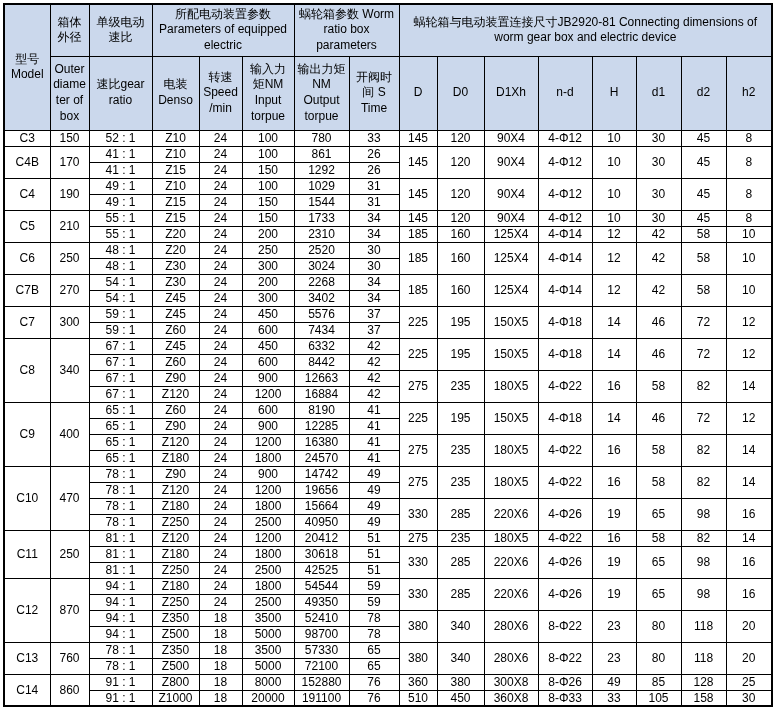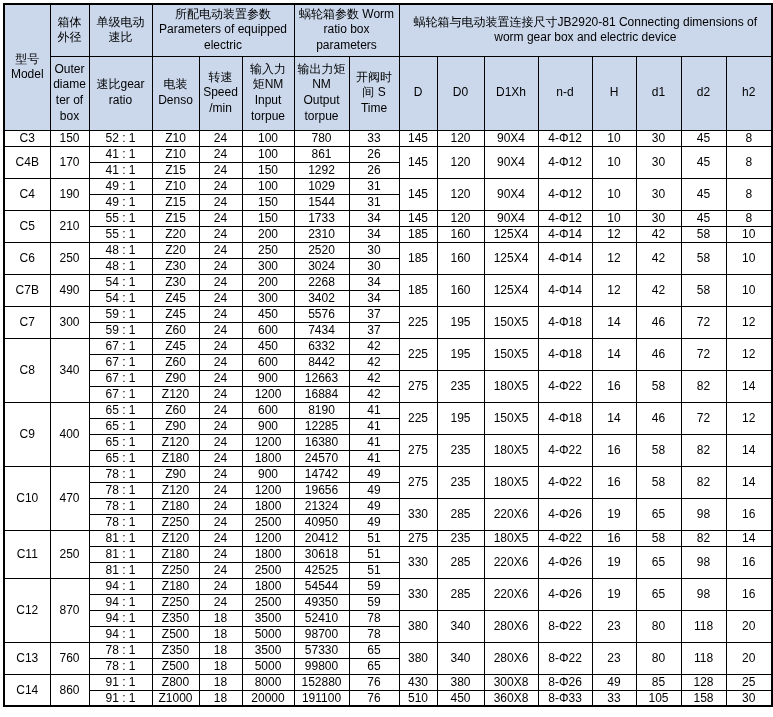--- a/index.html
+++ b/index.html
@@ -207,21 +207,21 @@
         <tr>
           <td>48 : 1</td>
           <td>Z30</td>
           <td>24</td>
           <td>300</td>
           <td>3024</td>
           <td>30</td>
         </tr>
         <tr>
           <td rowspan="2">C7B</td>
-          <td rowspan="2">490</td>
+          <td rowspan="2">270</td>
           <td>54 : 1</td>
           <td>Z30</td>
           <td>24</td>
           <td>200</td>
           <td>2268</td>
           <td>34</td>
           <td rowspan="2">185</td>
           <td rowspan="2">160</td>
           <td rowspan="2">125X4</td>
           <td rowspan="2">4-Φ14</td>
@@ -388,21 +388,21 @@
           <td>24</td>
           <td>1200</td>
           <td>19656</td>
           <td>49</td>
         </tr>
         <tr>
           <td>78 : 1</td>
           <td>Z180</td>
           <td>24</td>
           <td>1800</td>
-          <td>21324</td>
+          <td>15664</td>
           <td>49</td>
           <td rowspan="2">330</td>
           <td rowspan="2">285</td>
           <td rowspan="2">220X6</td>
           <td rowspan="2">4-Φ26</td>
           <td rowspan="2">19</td>
           <td rowspan="2">65</td>
           <td rowspan="2">98</td>
           <td rowspan="2">16</td>
         </tr>
@@ -522,33 +522,33 @@
           <td rowspan="2">23</td>
           <td rowspan="2">80</td>
           <td rowspan="2">118</td>
           <td rowspan="2">20</td>
         </tr>
         <tr>
           <td>78 : 1</td>
           <td>Z500</td>
           <td>18</td>
           <td>5000</td>
-          <td>99800</td>
+          <td>72100</td>
           <td>65</td>
         </tr>
         <tr>
           <td rowspan="2">C14</td>
           <td rowspan="2">860</td>
           <td>91 : 1</td>
           <td>Z800</td>
           <td>18</td>
           <td>8000</td>
           <td>152880</td>
           <td>76</td>
-          <td>430</td>
+          <td>360</td>
           <td>380</td>
           <td>300X8</td>
           <td>8-Φ26</td>
           <td>49</td>
           <td>85</td>
           <td>128</td>
           <td>25</td>
         </tr>
         <tr>
           <td>91 : 1</td>

